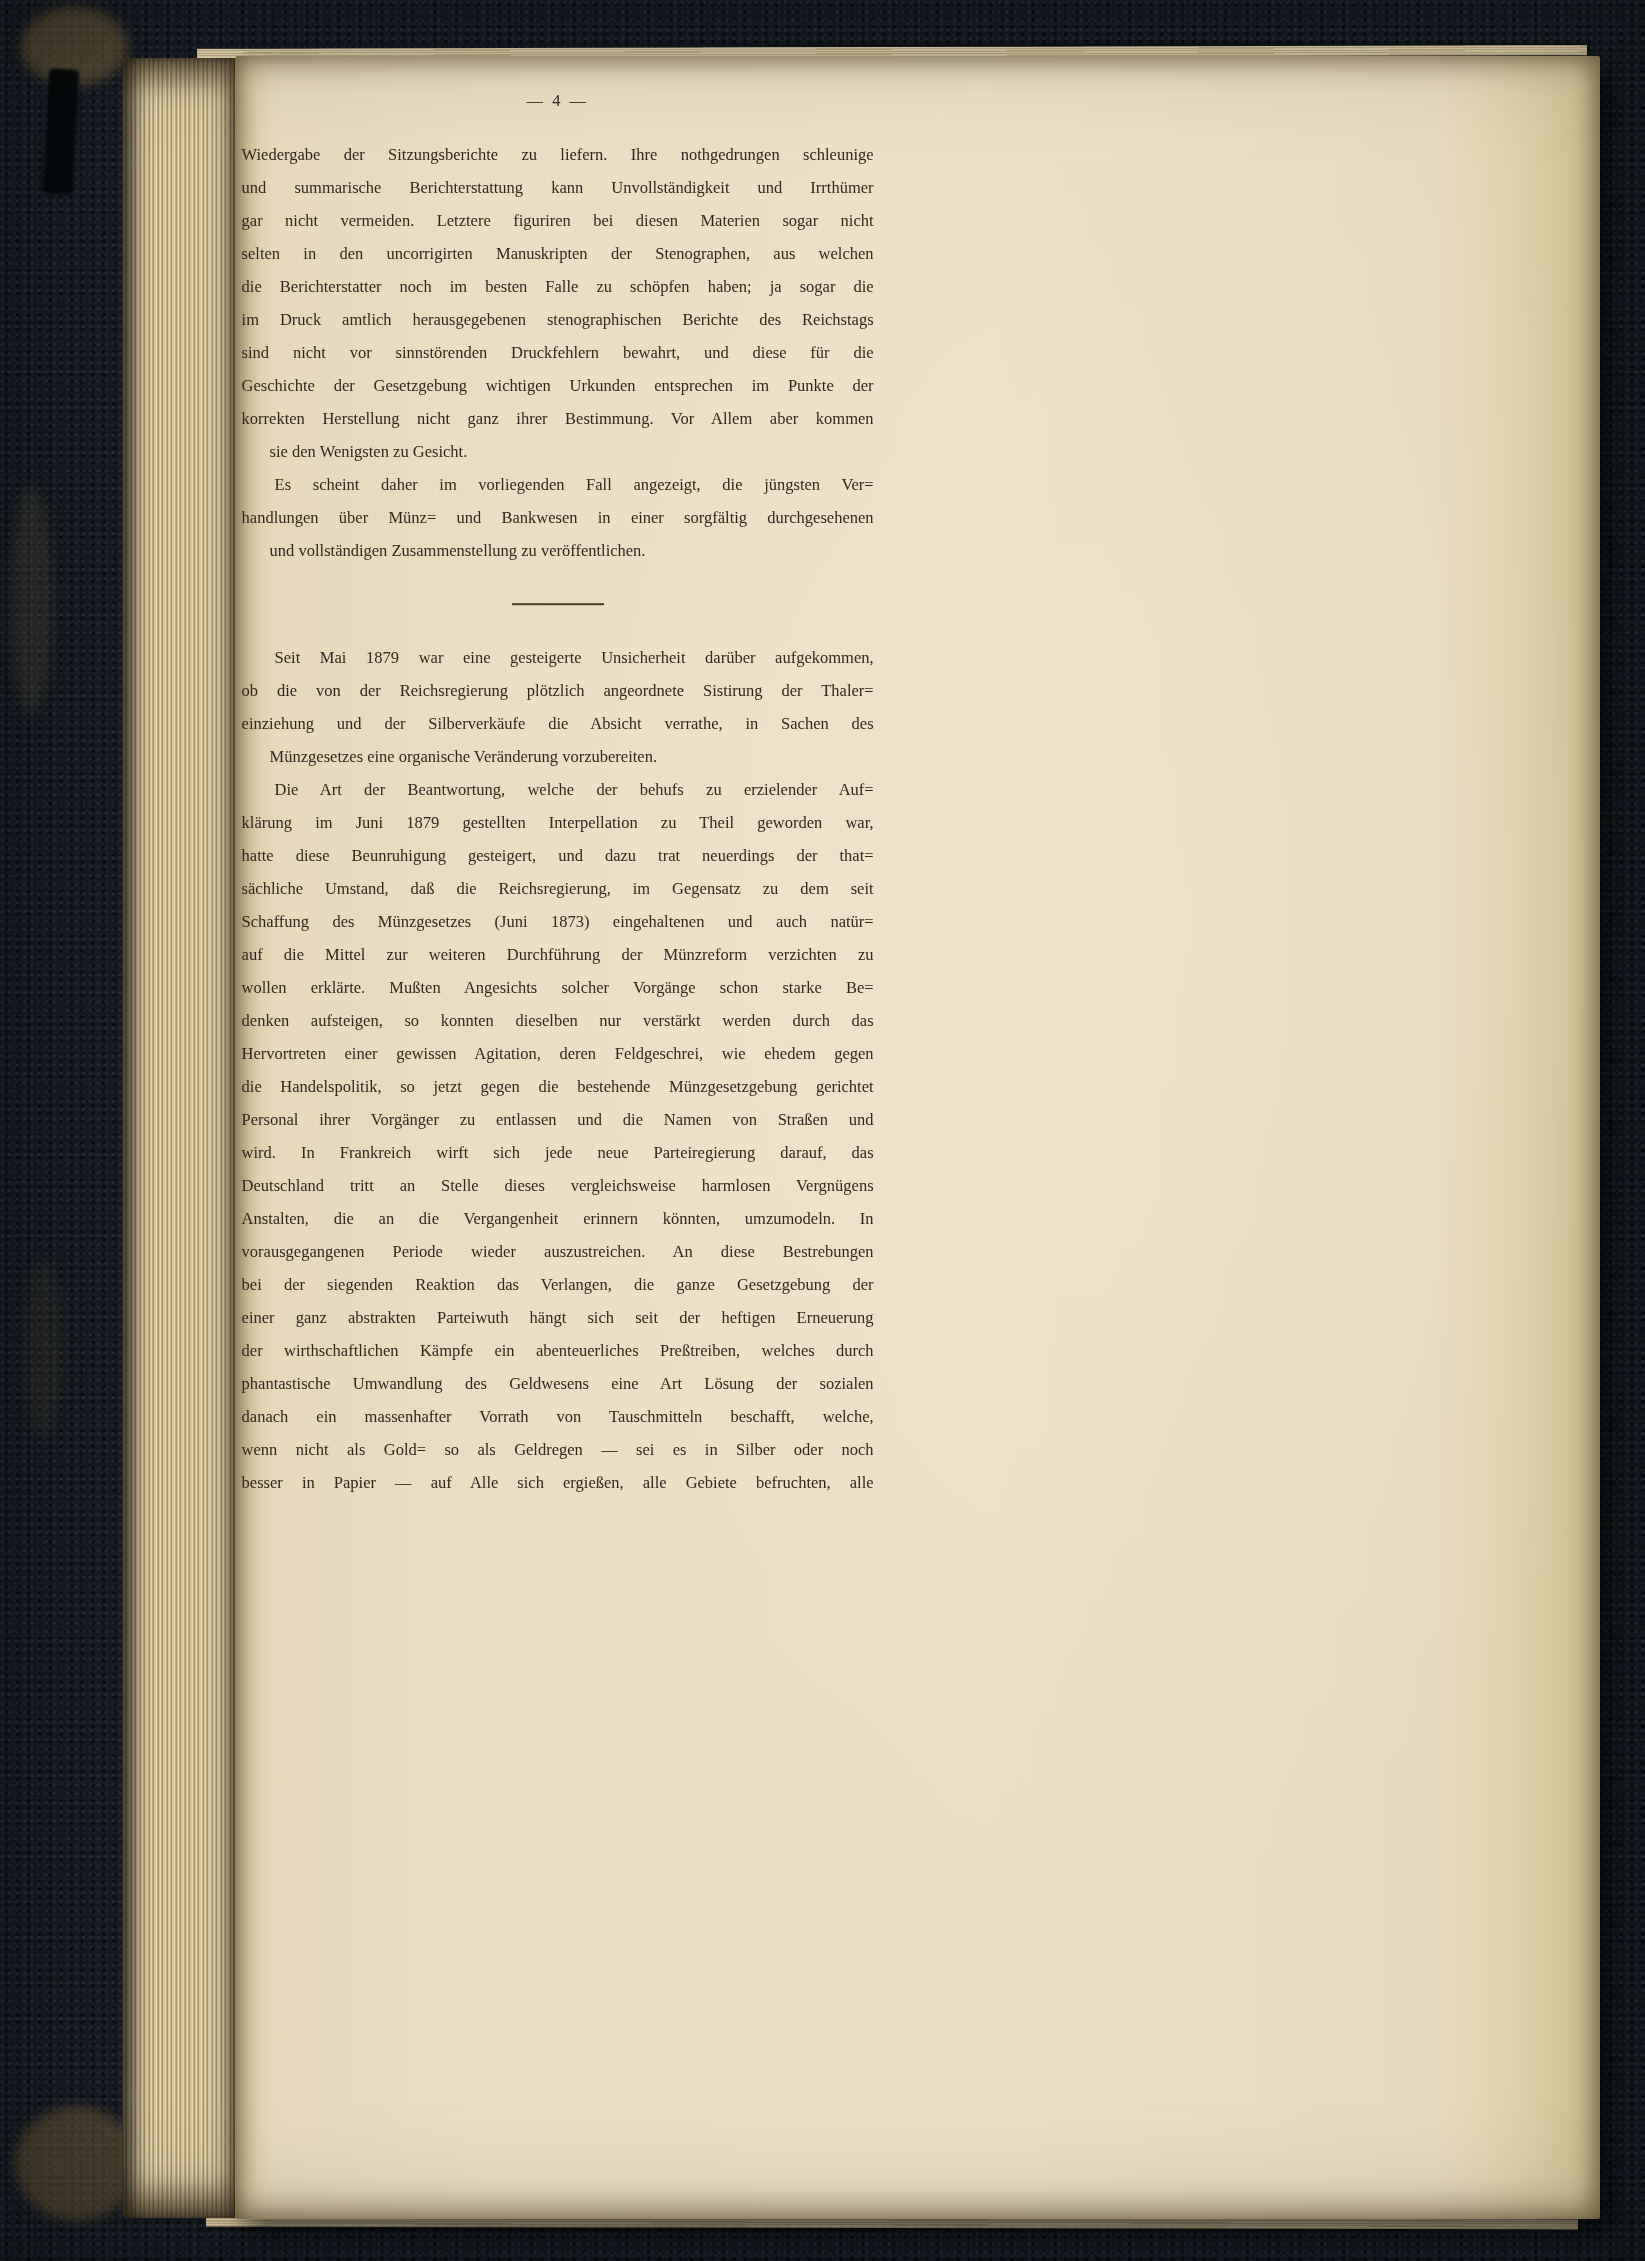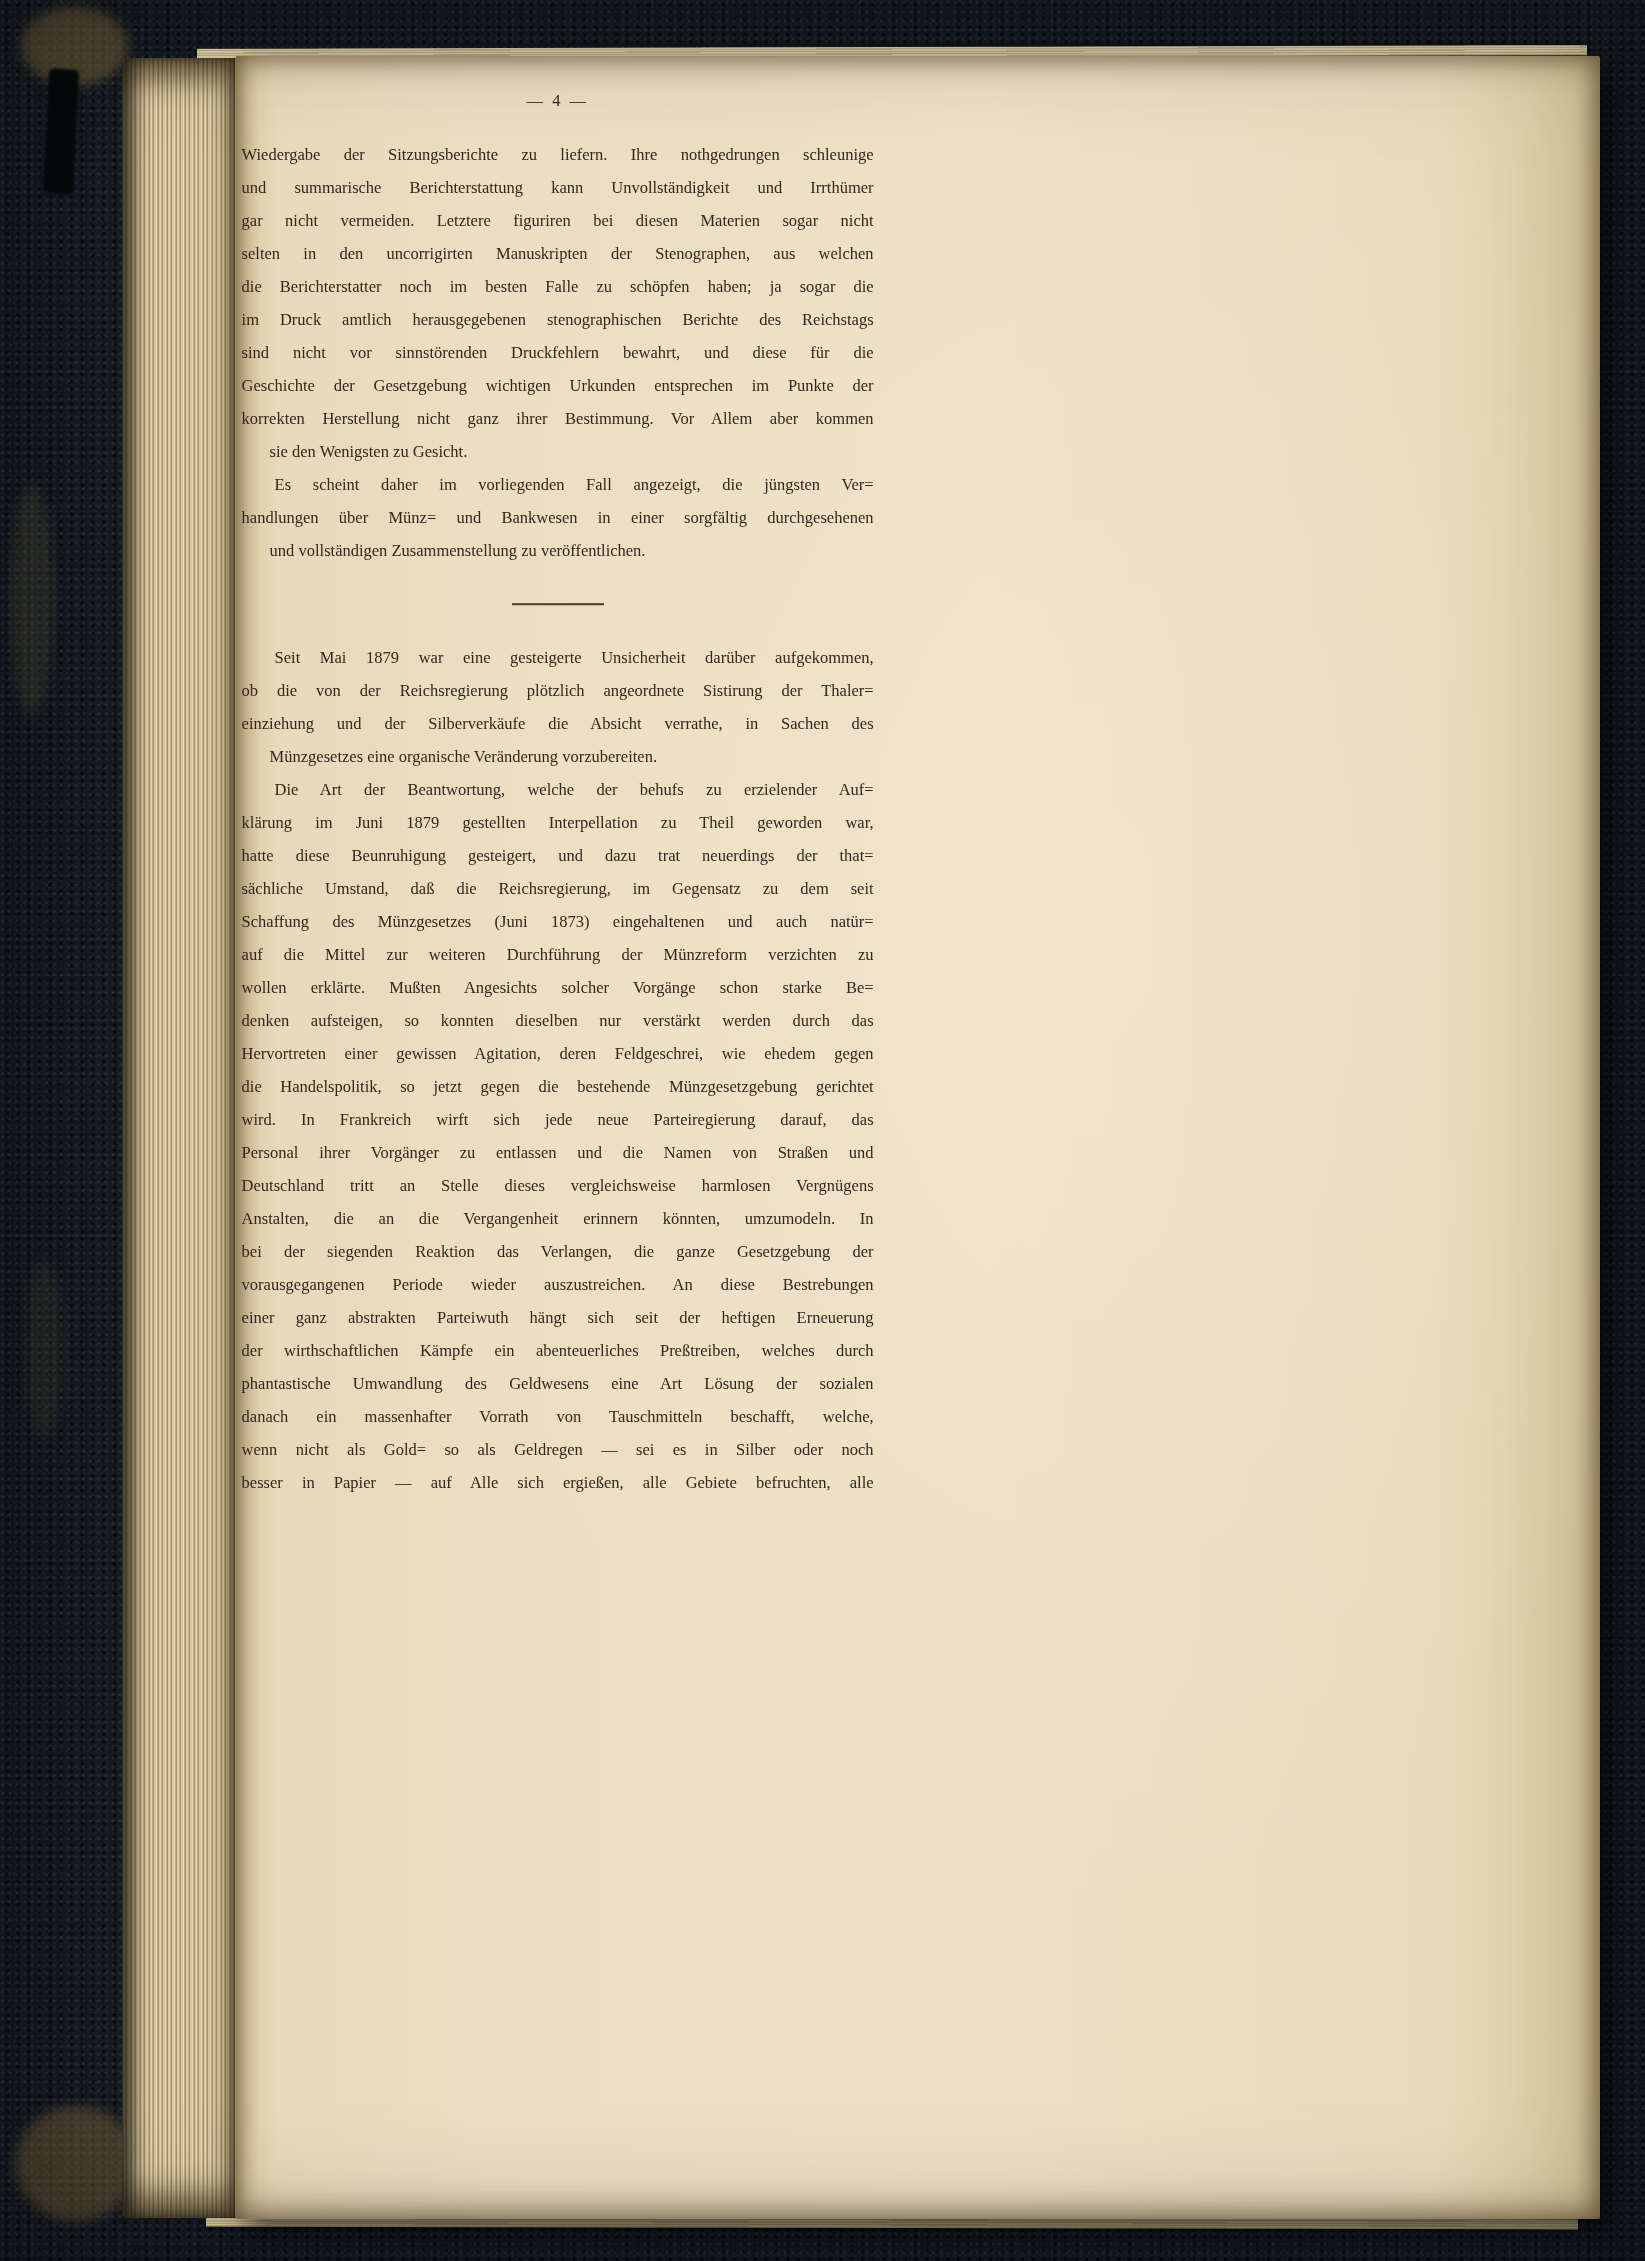--- a/index.html
+++ b/index.html
@@ -135,26 +135,26 @@
           <div class="line indent-first">Die Art der Beantwortung, welche der behufs zu erzielender Auf=</div>
           <div class="line">klärung im Juni 1879 gestellten Interpellation zu Theil geworden war,</div>
           <div class="line">hatte diese Beunruhigung gesteigert, und dazu trat neuerdings der that=</div>
           <div class="line">sächliche Umstand, daß die Reichsregierung, im Gegensatz zu dem seit</div>
           <div class="line">Schaffung des Münzgesetzes (Juni 1873) eingehaltenen und auch natür=</div>
           <div class="line">auf die Mittel zur weiteren Durchführung der Münzreform verzichten zu</div>
           <div class="line">wollen erklärte. Mußten Angesichts solcher Vorgänge schon starke Be=</div>
           <div class="line">denken aufsteigen, so konnten dieselben nur verstärkt werden durch das</div>
           <div class="line">Hervortreten einer gewissen Agitation, deren Feldgeschrei, wie ehedem gegen</div>
           <div class="line">die Handelspolitik, so jetzt gegen die bestehende Münzgesetzgebung gerichtet</div>
+          <div class="line">Personal ihrer Vorgänger zu entlassen und die Namen von Straßen und</div>
           <div class="line">wird. In Frankreich wirft sich jede neue Parteiregierung darauf, das</div>
-          <div class="line">Personal ihrer Vorgänger zu entlassen und die Namen von Straßen und</div>
           <div class="line">Deutschland tritt an Stelle dieses vergleichsweise harmlosen Vergnügens</div>
           <div class="line">Anstalten, die an die Vergangenheit erinnern könnten, umzumodeln. In</div>
+          <div class="line">vorausgegangenen Periode wieder auszustreichen. An diese Bestrebungen</div>
           <div class="line">bei der siegenden Reaktion das Verlangen, die ganze Gesetzgebung der</div>
-          <div class="line">vorausgegangenen Periode wieder auszustreichen. An diese Bestrebungen</div>
           <div class="line">einer ganz abstrakten Parteiwuth hängt sich seit der heftigen Erneuerung</div>
           <div class="line">der wirthschaftlichen Kämpfe ein abenteuerliches Preßtreiben, welches durch</div>
           <div class="line">phantastische Umwandlung des Geldwesens eine Art Lösung der sozialen</div>
           <div class="line">danach ein massenhafter Vorrath von Tauschmitteln beschafft, welche,</div>
           <div class="line">wenn nicht als Gold= so als Geldregen — sei es in Silber oder noch</div>
           <div class="line">besser in Papier — auf Alle sich ergießen, alle Gebiete befruchten, alle</div>
         </div>
       </div>
   </div>
 

